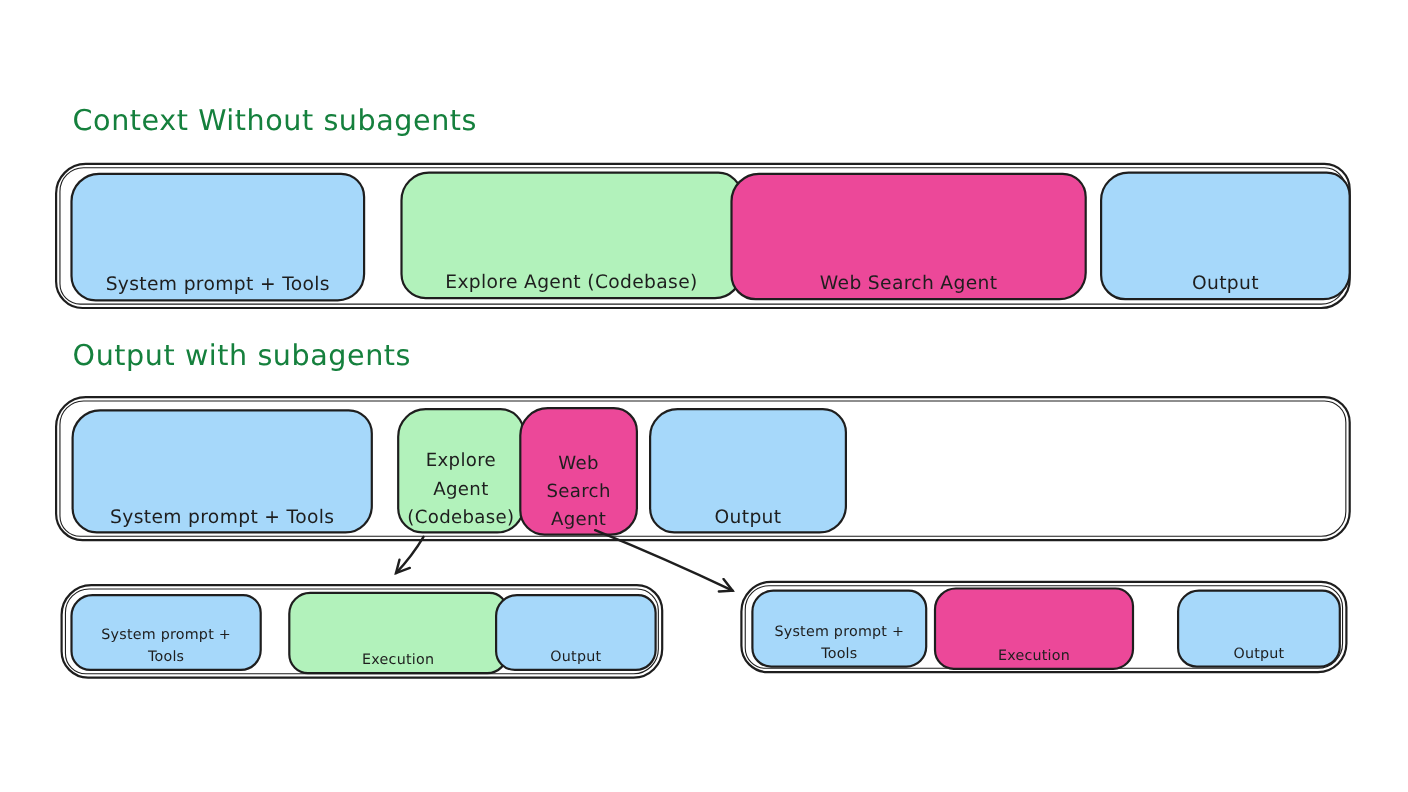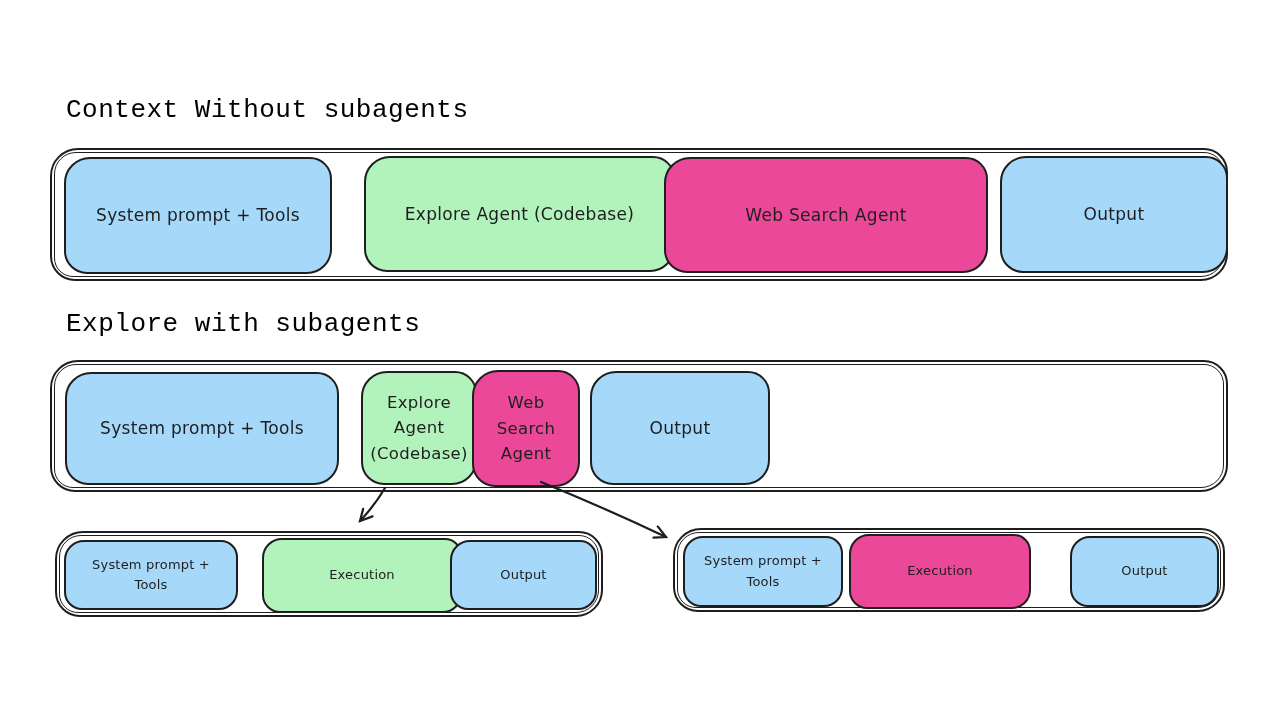--- a/index.html
+++ b/index.html
@@ -14,23 +14,22 @@
     height: 720px;
     background: #ffffff;
     overflow: hidden;
     color: #1e1e1e;
   }
   .section-title {
     position: absolute;
     font-size: 26px;
     font-weight: 500;
     letter-spacing: 0.5px;
-    color: #000000;
+    color: #15803d;
     white-space: nowrap;
-    font-family: Liberation Mono, monospace;
   }
   
   .container {
     position: absolute;
     border: 2.5px solid #1e1e1e;
     border-radius: 28px 24px 27px 25px;
     background: #ffffff;
     box-sizing: border-box;
   }
   .container::before {
@@ -40,21 +39,21 @@
     border: 1.5px solid #1e1e1e;
     border-radius: 22px 20px 23px 19px;
     pointer-events: none;
   }
   .box {
     position: absolute;
     border: 2.5px solid #1e1e1e;
     border-radius: 26px 22px 25px 23px;
     box-sizing: border-box;
     display: flex;
-    align-items: center;
+    align-items: flex-end;
     justify-content: center;
     text-align: center;
     font-size: 17px;
     letter-spacing: 0.3px;
     line-height: 1.55;
     padding: 0 8px;
   }
   .box.small {
     font-size: 13px;
     border-radius: 20px 17px 19px 18px;
@@ -86,21 +85,21 @@
       <span>Explore Agent (Codebase)</span>
     </div>
     <div class="box fill-yellow" style="left:612px; top:7px; width:324px; height:116px;">
       <span>Web Search Agent</span>
     </div>
     <div class="box fill-blue" style="left:948px; top:6px; width:228px; height:117px;">
       <span>Output</span>
     </div>
   </div>
 
-  <div class="section-title" style="left:66px; top:309px;">Explore with subagents</div>
+  <div class="section-title" style="left:66px; top:309px;">Output with subagents</div>
 
   <div class="container" style="left:50px; top:360px; width:1178px; height:132px;">
     <div class="box fill-blue" style="left:13px; top:10px; width:274px; height:113px;">
       <span>System prompt + Tools</span>
     </div>
     <div class="box narrow fill-green" style="left:292px; top:9px; width:116px; height:114px;">
       <span>Explore Agent (Codebase)</span>
     </div>
     <div class="box narrow fill-yellow" style="left:420px; top:8px; width:108px; height:117px;">
       <span>Web Search Agent</span>

